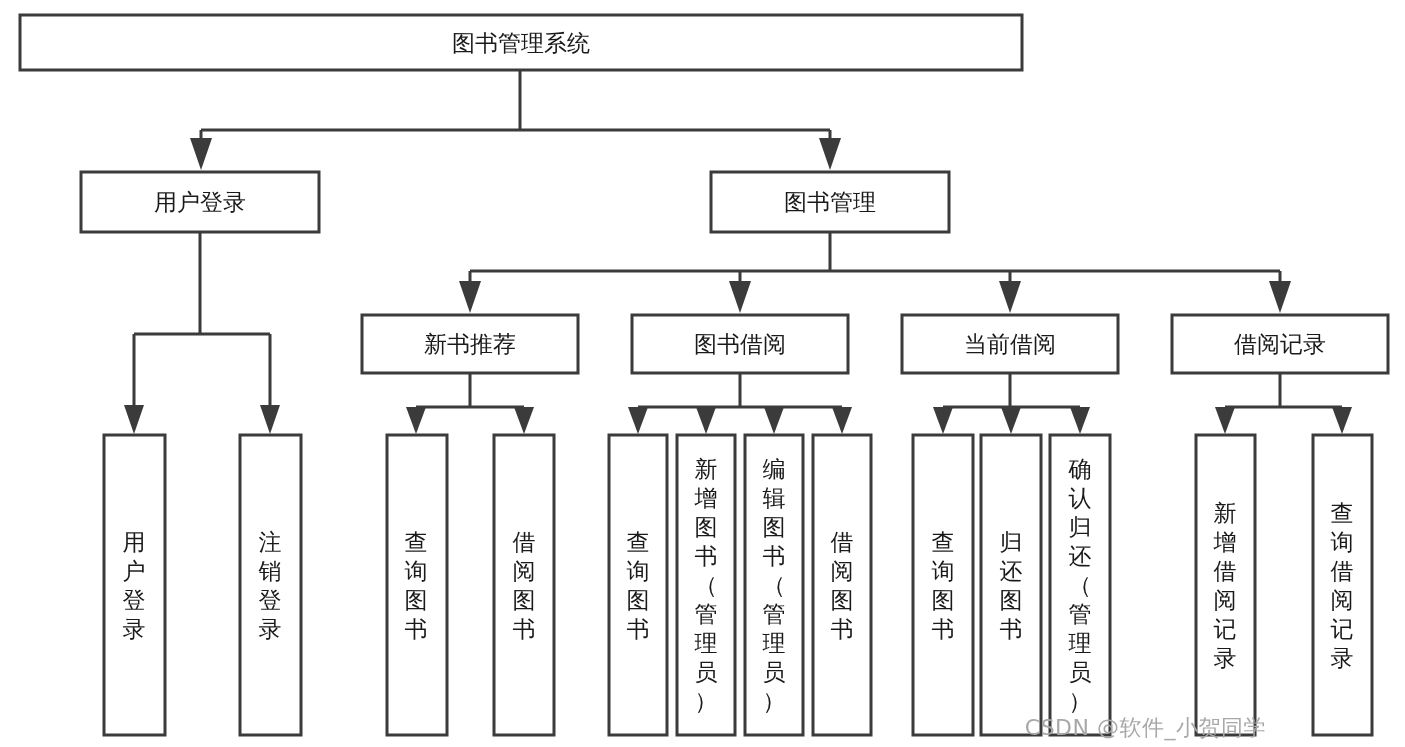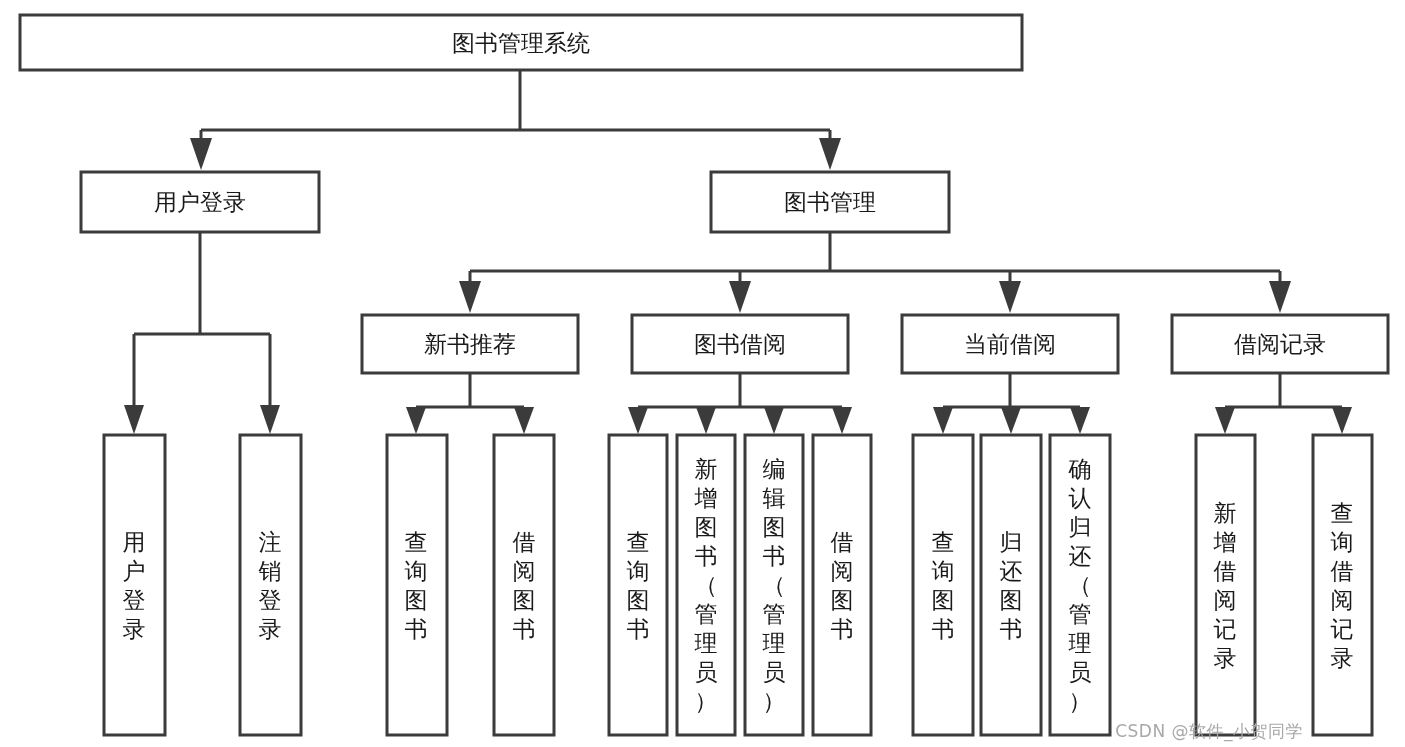--- a/index.html
+++ b/index.html
@@ -1,40 +1,40 @@
 <!DOCTYPE html>
 <html><head>
 <meta charset="utf-8">
 <style>
   html,body{margin:0;padding:0;background:#ffffff;}
   body{
     width:1405px;height:747px;
     font-family:"DejaVu Sans","Liberation Sans",sans-serif;
     overflow:hidden;
   }
-  #diagram-root{position:relative;width:1274px;height:747px;background:#fff;padding-left:37px;}
+  #diagram-root{position:relative;width:1274px;height:747px;background:#fff;}
   svg#flow{position:absolute;left:0;top:0;width:1405px;height:747px;display:block;}
   .node-rect{fill:#ffffff;stroke:#3b3b3b;stroke-width:3;}
   .link{stroke:#3b3b3b;stroke-width:3;fill:none;stroke-linecap:butt;}
   .arrow-head{fill:#3b3b3b;stroke:none;}
   .node-label{
     font-family:"DejaVu Sans","Liberation Sans",sans-serif;
     font-size:23px;fill:#1a1a1a;
     text-anchor:middle;dominant-baseline:middle;
   }
   .vlabel{
     font-family:"DejaVu Sans","Liberation Sans",sans-serif;
     font-size:23px;fill:#1a1a1a;
     text-anchor:middle;
   }
   .watermark{
     position:absolute;
     right:8px;bottom:4px;
     font-family:"DejaVu Sans","Liberation Sans",sans-serif;
-    font-size:17px;
+    font-size:22px;
     color:#a8a8a8;
     white-space:nowrap;
     letter-spacing:0.5px;
   }
 </style>
 </head>
 <body>
 
 <div id="diagram-root">
 

